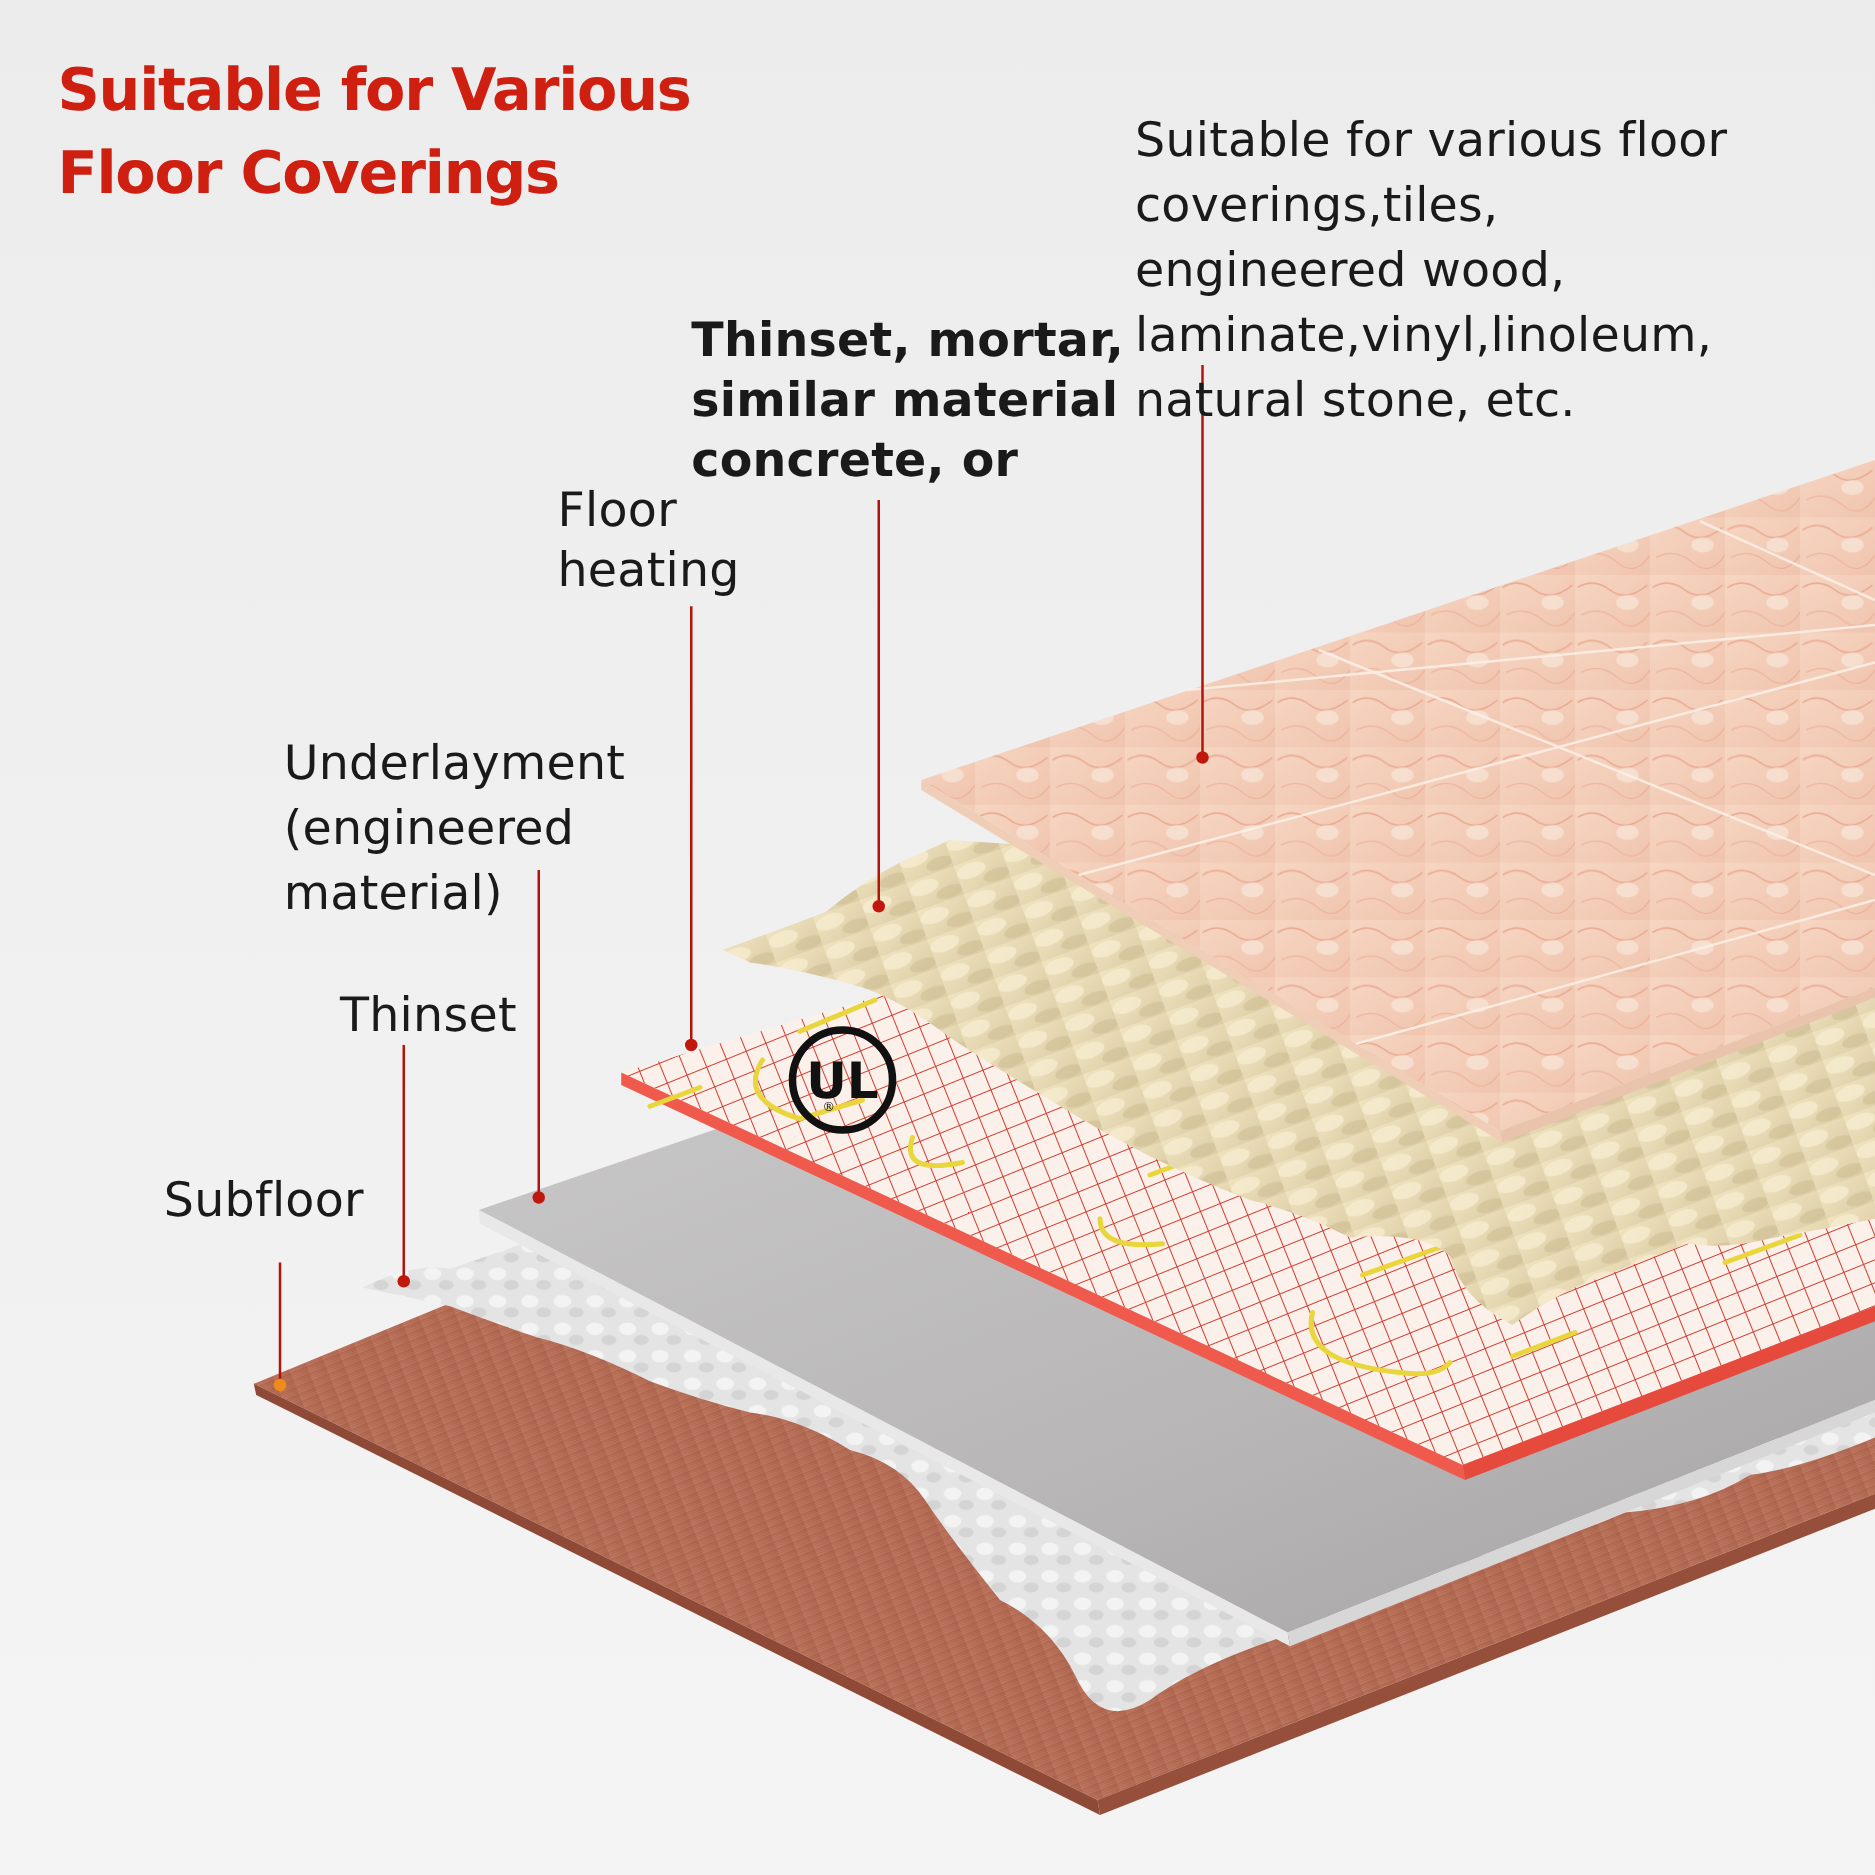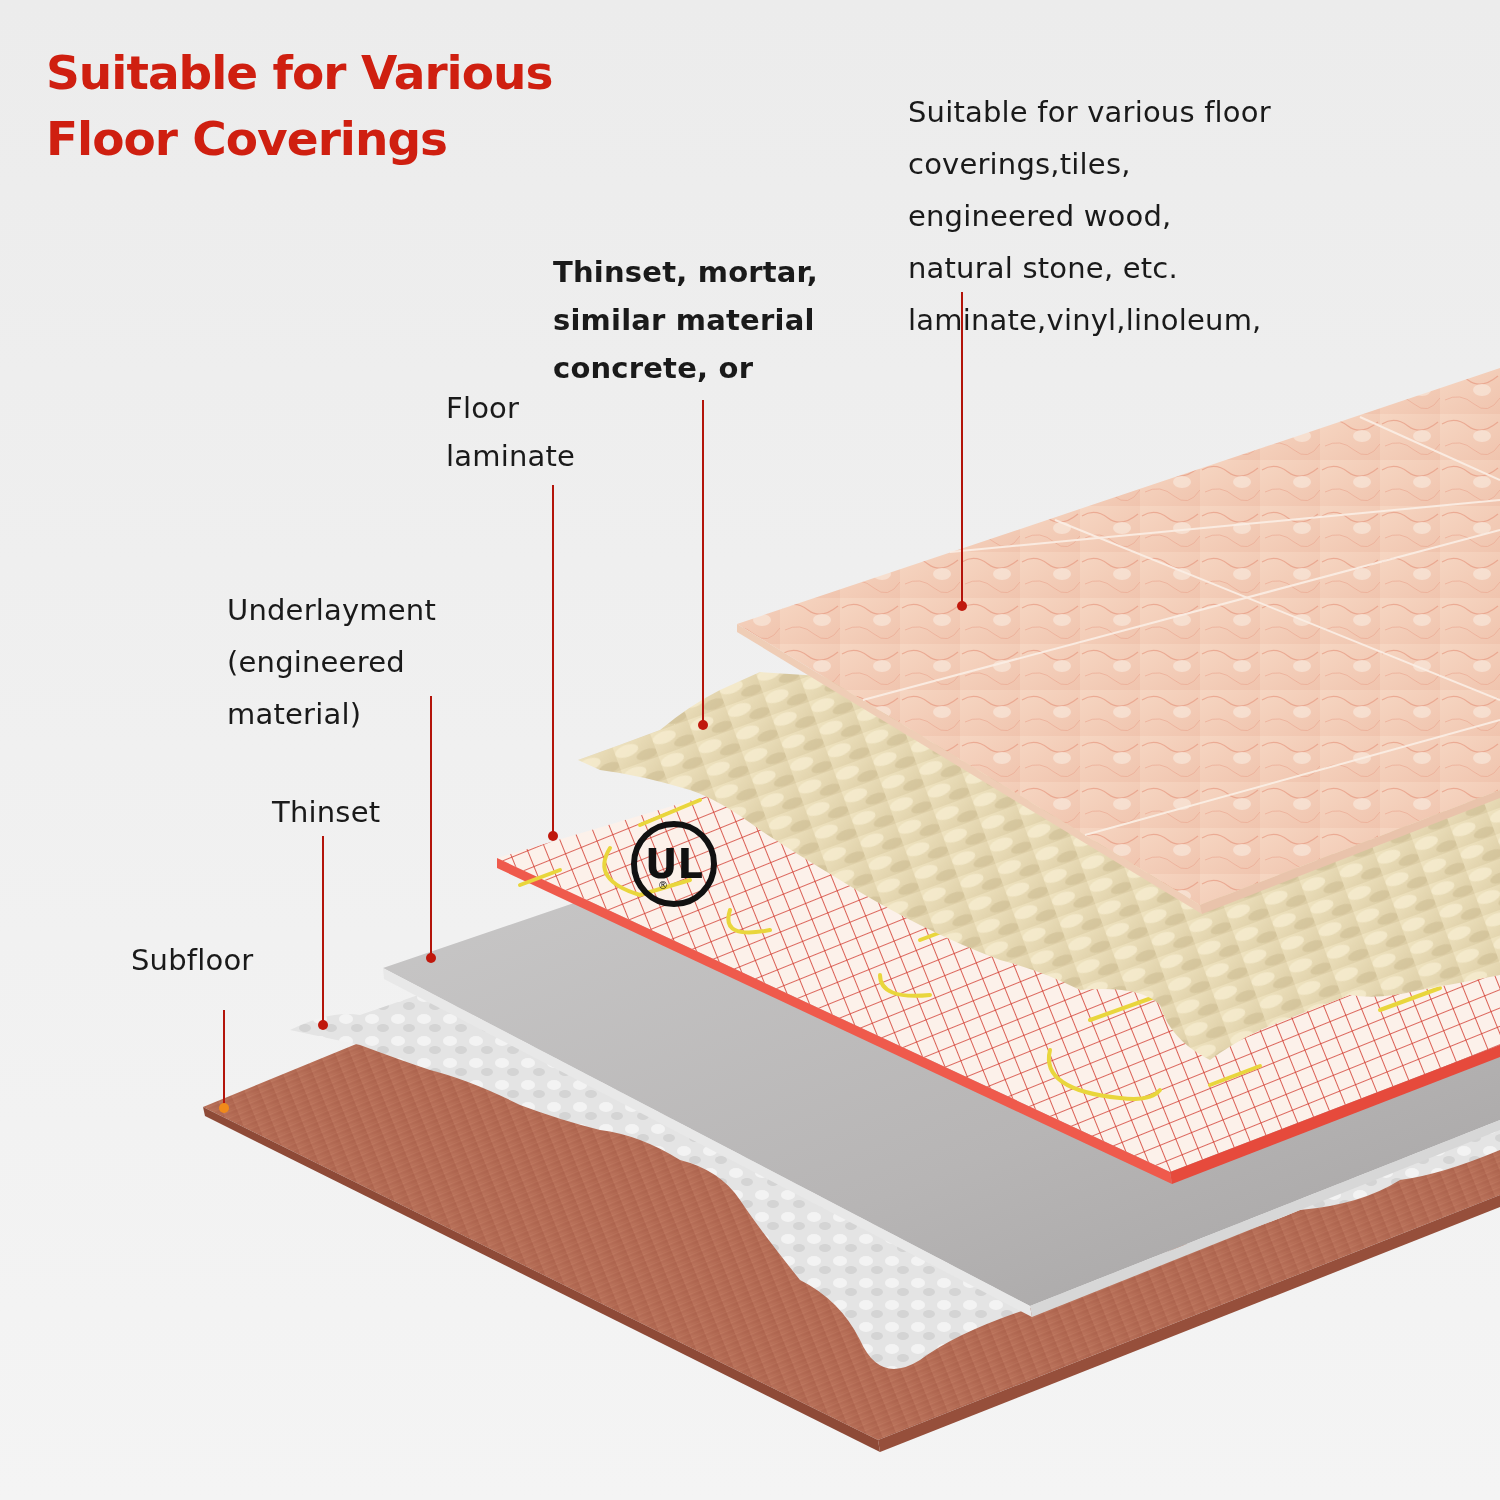--- a/index.html
+++ b/index.html
@@ -10,21 +10,21 @@
     }
     .title {
       position: absolute; left: 46px; top: 40px;
       font-family: "DejaVu Sans", sans-serif; font-weight: bold;
       font-size: 47px; line-height: 66px; letter-spacing: -1px;
       color: #cf1f10; margin: 0;
     }
     .title span { display: block; }
     .label {
       position: absolute; color: #1a1a1a;
-      font-family: "DejaVu Sans", sans-serif; font-size: 29px; line-height: 52px;
+      font-family: "DejaVu Sans", sans-serif; font-size: 38px; line-height: 52px;
       letter-spacing: 0.2px; white-space: nowrap;
     }
     .label span { display: block; }
     .scene { position: absolute; left: 0; top: 0; width: 1500px; height: 1500px; }
     .leader { stroke: #b3140a; stroke-width: 2; }
     .dot { fill: #c0180c; }
   </style>
 </head>
 <body>
 
@@ -173,33 +173,33 @@
   <g>
     <line class="leader" x1="224" y1="1010" x2="224" y2="1107"></line>
     <circle cx="224" cy="1108" r="5" fill="#f08a1a"></circle>
   </g>
 </svg>
 
 <div class="label" style="left:908px; top:86px;">
   <span>Suitable for various floor</span>
   <span>coverings,tiles,</span>
   <span>engineered wood,</span>
+  <span>laminate,vinyl,linoleum,</span>
   <span>natural stone, etc.</span>
-  <span>laminate,vinyl,linoleum,</span>
 </div>
 
 <div class="label" style="left:553px; top:248px; line-height:48px;font-weight:bold;">
   <span>Thinset, mortar,</span>
   <span>similar material</span>
   <span>concrete, or</span>
 </div>
 
 <div class="label" style="left:446px; top:384px; line-height:48px;">
   <span>Floor</span>
-  <span>laminate</span>
+  <span>heating</span>
 </div>
 
 <div class="label" style="left:227px; top:584px;">
   <span>Underlayment</span>
   <span>(engineered</span>
   <span>material)</span>
 </div>
 
 <div class="label" style="left:248px; top:786px;margin-left:24px;">
   <span>Thinset</span>

